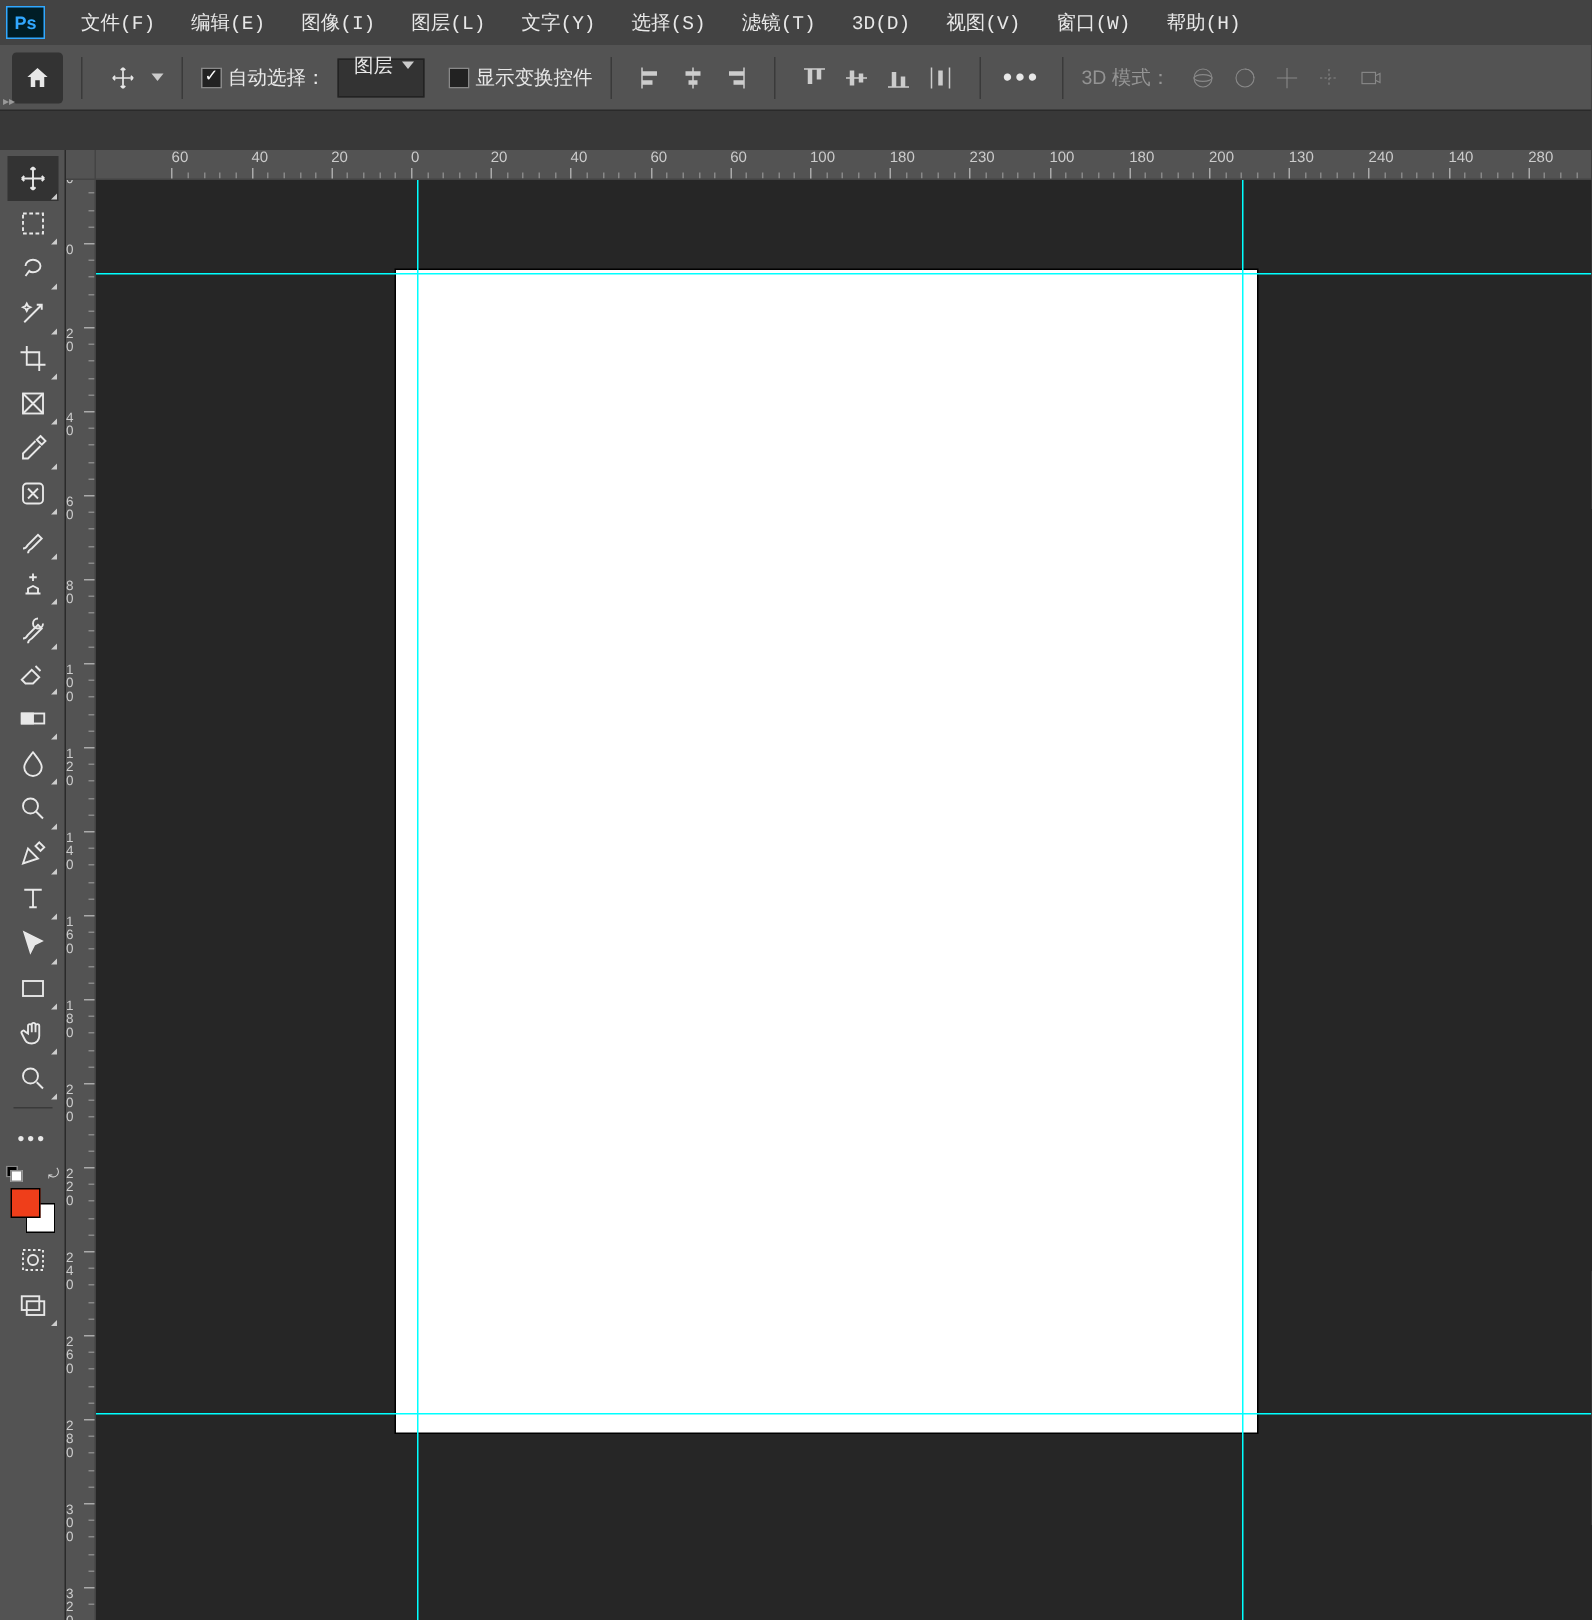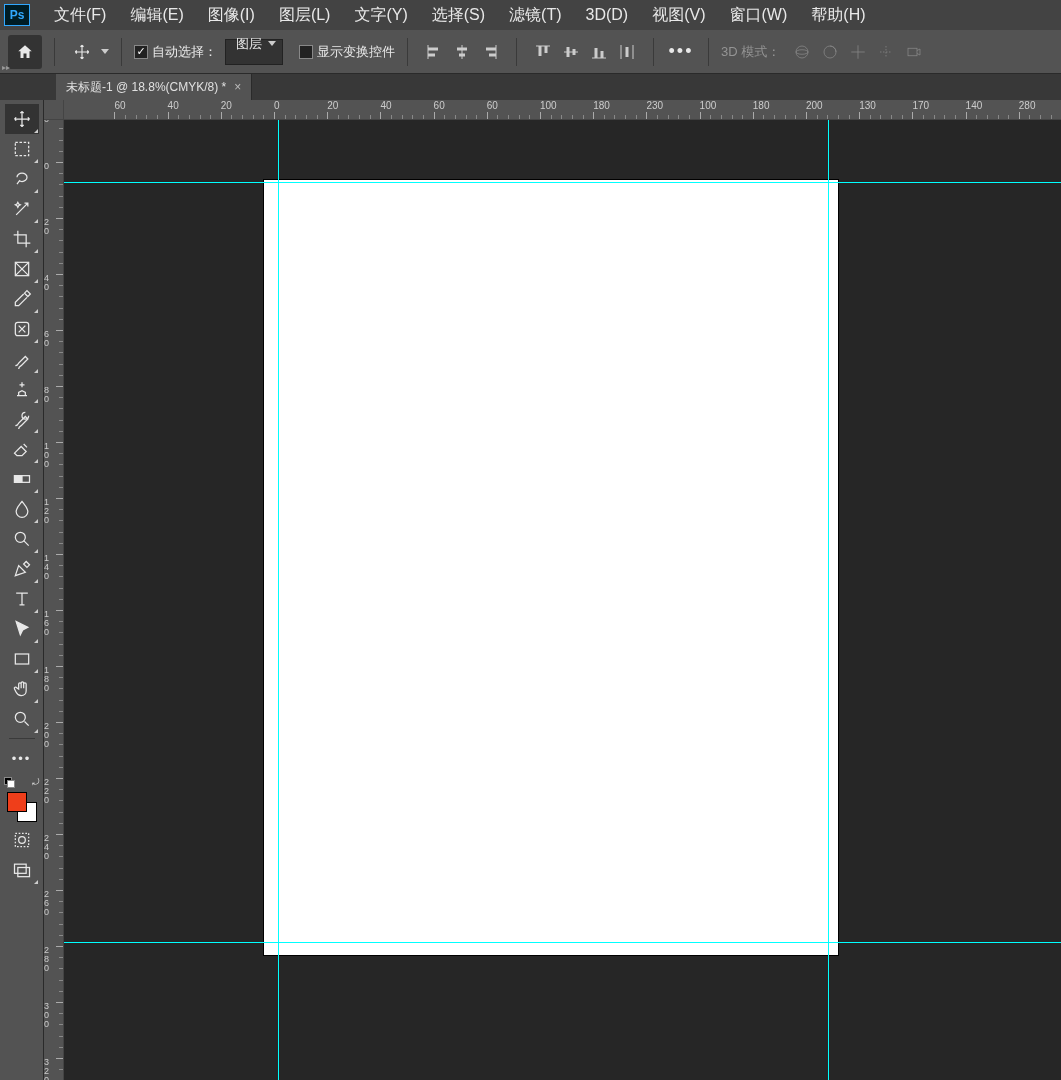--- a/index.html
+++ b/index.html
@@ -13,21 +13,21 @@
     --border:#2a2a2a;
     --fg-red:#ef3e1a;
   }
   *{box-sizing:border-box;margin:0;padding:0;font-family:"Microsoft YaHei",Arial,sans-serif;}
   body{width:1061px;height:1080px;background:var(--bg-dark);color:var(--text);overflow:hidden;position:relative;font-size:13px;}
   svg{display:block;}
 
   
   .menubar{height:30px;background:var(--bg-darker);display:flex;align-items:center;padding:0 4px;gap:0;}
   .ps-logo{width:26px;height:22px;background:#001d26;color:var(--accent);font-weight:700;font-size:12px;display:flex;align-items:center;justify-content:center;margin-right:12px;border:1px solid var(--accent);}
-  .menu-item{padding:4px 12px;cursor:default;white-space:nowrap;font-size:16px;}
+  .menu-item{padding:4px 12px;cursor:default;white-space:nowrap;font-size:13px;font-family:Liberation Mono, monospace;}
 
   
   .optbar{height:44px;background:var(--bg-dark);display:flex;align-items:center;padding:0 8px;gap:8px;border-bottom:1px solid var(--border);}
   .icon-btn{width:30px;height:30px;display:flex;align-items:center;justify-content:center;color:var(--text);border-radius:3px;}
   .home-btn{background:#333;width:34px;height:34px;}
   .divider{width:1px;height:28px;background:#3a3a3a;margin:0 4px;}
   .opt-check{display:flex;align-items:center;gap:4px;font-size:13px;}
   .checkbox{width:14px;height:14px;background:#222;border:1px solid #888;display:flex;align-items:center;justify-content:center;}
   .checkbox.checked::after{content:"✓";color:#fff;font-size:11px;line-height:1;}
   .dropdown{height:26px;background:#333;border:1px solid #222;display:flex;align-items:center;padding:0 6px 16px 10px;gap:6px;font-size:13px;}
@@ -218,24 +218,20 @@
           <path d="M16 10l4-2v8l-4-2"></path>
         </svg>
       </div>
   </div>
 </div>
 
 <div class="tabbar">
   <div class="panel-toggle">
       <span class="arrows">▸▸</span>
     </div>
-  <div class="tab">
-    <span>未标题-1 @ 18.8%(CMYK/8) *</span>
-    <span class="close">×</span>
-  </div>
 </div>
 
 <div class="mainrow">
 
   <div class="tools" id="tools">
       <div class="tool active">
         <svg width="20" height="20" viewBox="0 0 24 24" fill="none" stroke="#e8e8e8" stroke-width="1.5">
           <path d="M12 3v18M3 12h18M12 3l-2 2M12 3l2 2M12 21l-2-2M12 21l2-2M3 12l2-2M3 12l2 2M21 12l-2-2M21 12l-2 2"></path>
         </svg>
         <span class="tri"></span>
@@ -510,21 +506,21 @@
         <div class="subtick-h" style="left: 784.56px;"></div>
         <div class="tickH" style="left: 795.2px;">
           <span class="l">130</span>
           <span class="m"></span>
         </div>
         <div class="subtick-h" style="left: 805.84px;"></div>
         <div class="subtick-h" style="left: 816.48px;"></div>
         <div class="subtick-h" style="left: 827.12px;"></div>
         <div class="subtick-h" style="left: 837.76px;"></div>
         <div class="tickH" style="left: 848.4px;">
-          <span class="l">170</span>
+          <span class="l">240</span>
           <span class="m"></span>
         </div>
         <div class="subtick-h" style="left: 859.04px;"></div>
         <div class="subtick-h" style="left: 869.68px;"></div>
         <div class="subtick-h" style="left: 880.32px;"></div>
         <div class="subtick-h" style="left: 890.96px;"></div>
         <div class="tickH" style="left: 901.6px;">
           <span class="l">140</span>
           <span class="m"></span>
         </div>

